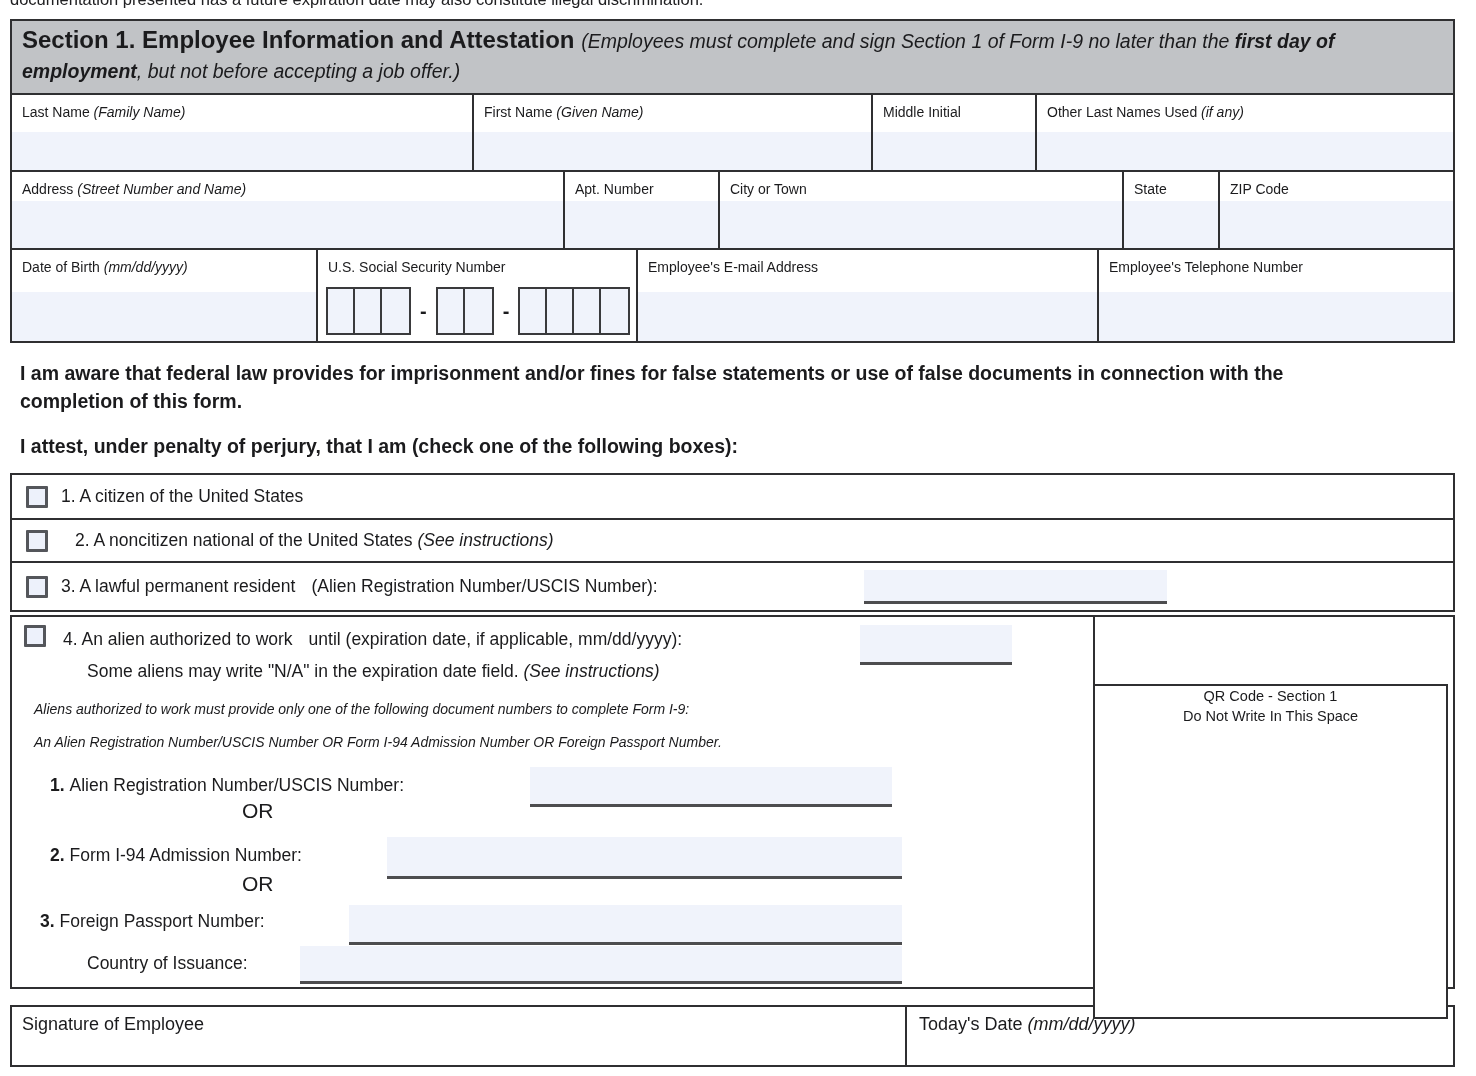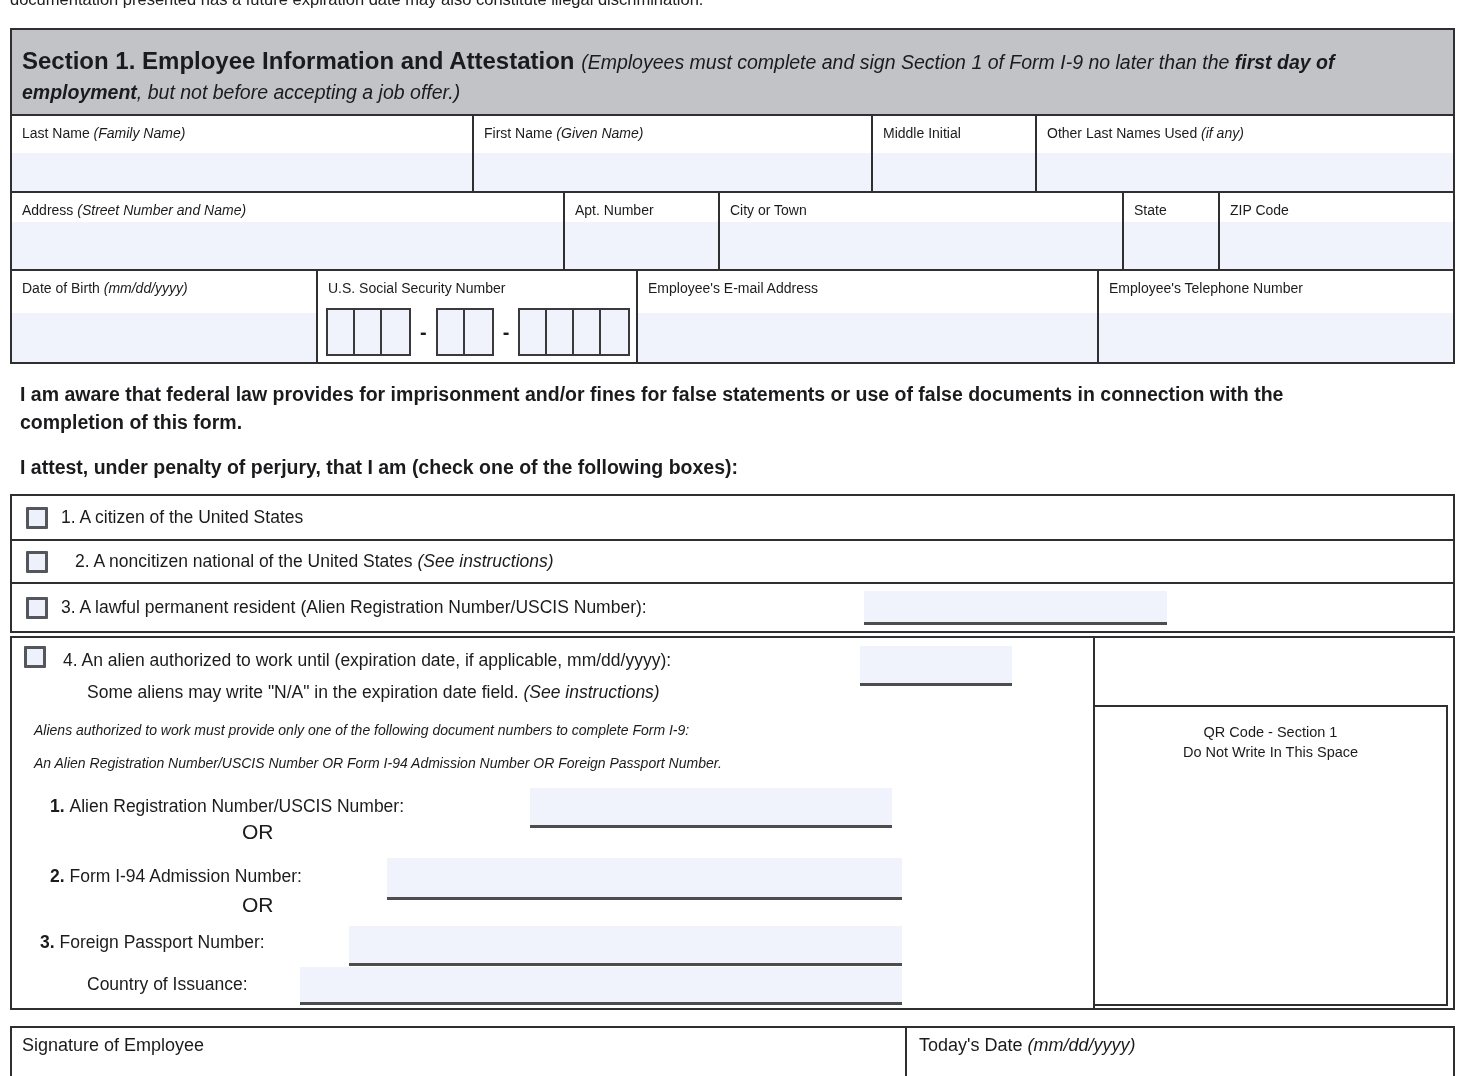--- a/index.html
+++ b/index.html
@@ -17,22 +17,22 @@
   }
   .page{position:relative;width:1476px;height:1076px;}
   .content{margin-left:10px;width:1445px;}
 
   
   .clip-line{height:13px;overflow:hidden;position:relative;margin-left:10px;width:1430px;}
   .clip-line span{position:absolute;top:-10px;left:0;font-size:16.5px;color:#202022;white-space:nowrap;}
 
   
   .sec-header{
-    margin-top:15px;border:2px solid var(--border);background:var(--hdr);
-    padding:16px 10px 6px 10px;min-height:63px;line-height:29px;
+    margin-top:6px;border:2px solid var(--border);background:var(--hdr);
+    padding:4px 10px 6px 10px;min-height:63px;line-height:29px;
   }
   .sec-title{font-weight:bold;font-size:24px;}
   .sec-sub{font-style:italic;font-size:19.5px;}
   .sec-sub .b{font-weight:bold;}
 
   
   .ftable{margin-top:-2px;border:2px solid var(--border);}
   .frow{display:flex;border-bottom:2px solid var(--border);}
   .frow:last-child{border-bottom:none;}
   .fcell{position:relative;border-right:2px solid var(--border);}
@@ -59,21 +59,21 @@
   
   .opt-box{margin-top:13px;border:2px solid var(--border);}
   .opt-row{display:flex;align-items:center;border-bottom:2px solid var(--border);position:relative;}
   .opt-row:last-child{border-bottom:none;}
   .opt1{height:45px;} .opt2{height:43px;gap:14px;} .opt3{height:47px;}
   .cb{
     width:22px;height:22px;border:3px solid #54565b;background:#edf1fb;
     margin-left:14px;flex:0 0 auto;border-radius:1px;
   }
   .opt-label{font-size:17.5px;margin-left:13px;white-space:nowrap;}
-  .opt-suffix{margin-left:5px;}
+  .opt-suffix{margin-left:16px;}
   .ufield{background:var(--fill);border-bottom:3px solid var(--soft-border);}
   .opt3-input{position:absolute;left:852px;top:7px;width:303px;height:34px;}
 
   
   .alien-box{margin-top:3px;border:2px solid var(--border);height:374px;display:flex;gap:32px;}
   .alien-left{flex:1;position:relative;}
   .alien-right{width:360px;border-left:2px solid var(--border);position:relative;}
   .opt4-cb{position:absolute;left:12px;top:8px;margin-left:0;}
   .opt4-label{position:absolute;left:51px;top:12px;font-size:17.5px;white-space:nowrap;}
   .opt4-input{position:absolute;left:848px;top:8px;width:152px;height:40px;}
@@ -88,22 +88,22 @@
   .f2-label{left:38px;top:228px;}
   .f2-input{position:absolute;left:375px;top:220px;width:515px;height:42px;}
   .or2{top:255px;}
   .f3-label{left:28px;top:294px;}
   .f3-input{position:absolute;left:337px;top:288px;width:553px;height:40px;}
   .country-label{left:75px;top:336px;}
   .country-input{position:absolute;left:288px;top:329px;width:602px;height:38px;}
 
   
   .qr-box{
-    position:absolute;left:-2px;top:67px;width:355px;height:301px;
-    border:2px solid var(--border);background:#fff;text-align:center;padding-top:15px;
+    position:absolute;left:-2px;top:67px;width:355px;height:335px;
+    border:2px solid var(--border);background:#fff;text-align:center;padding-top:0;
   }
   .qr-box div{font-size:14.5px;line-height:20px;}
 
   
   .sig-table{margin-top:16px;border:2px solid var(--border);height:62px;display:flex;}
   .sig-cell{border-right:2px solid var(--border);width:895px;padding:7px 0 0 10px;font-size:18px;}
   .date-cell{flex:1;border-right:none;padding:7px 0 0 12px;font-size:18px;}
 </style>
 </head>
 <body>

